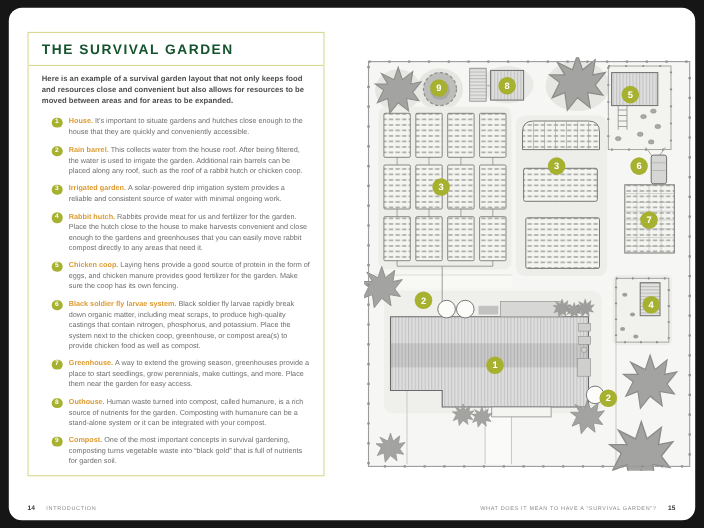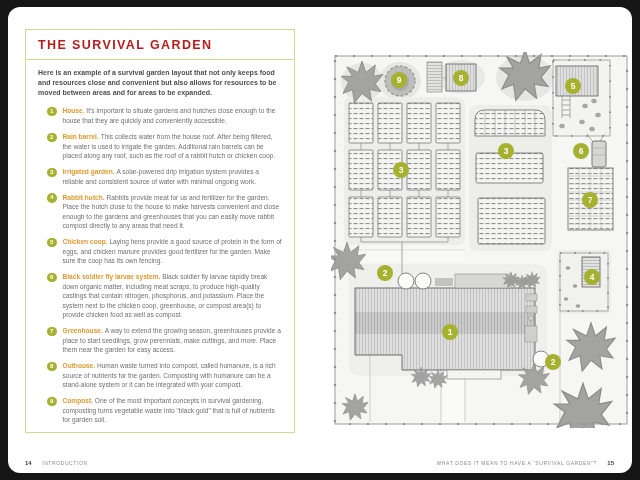--- a/index.html
+++ b/index.html
@@ -4,21 +4,21 @@
 <style>
   html,body{margin:0;padding:0;}
   body{width:640px;height:480px;background:#161616;position:relative;overflow:hidden;
        font-family:"Liberation Sans",sans-serif;}
   .spread{position:absolute;left:8px;top:7px;width:624px;height:466px;background:#ffffff;
           border-radius:12px;}
   
   .titlebox{position:absolute;left:17px;top:22px;width:270px;height:404px;
             border:1px solid #d6d890;box-sizing:border-box;overflow:hidden;}
   .title{display:block;padding:8px 12px 7px 12px;border-bottom:1px solid #d6d890;
-         font-size:12.5px;font-weight:bold;letter-spacing:1.4px;color:#b91c1c;}
+         font-size:12.5px;font-weight:bold;letter-spacing:1.4px;color:#14532d;}
   .content{padding:8px 12px 0 12px;}
   .intro{margin:0 0 8px 0;font-size:7px;font-weight:bold;color:#4f4f4f;line-height:1.45;width:242px;}
   .items{margin-left:9px;}
   .item{display:flex;gap:6px;margin-bottom:7px;}
   .num{flex:0 0 auto;width:9.5px;height:9.5px;border-radius:50%;background:#a6b12f;color:#fff;
        font-size:6px;font-weight:bold;line-height:9.5px;text-align:center;margin-top:0.5px;}
   .body{margin:0;font-size:6.6px;color:#707070;line-height:1.42;width:232px;}
   .t{color:#dd9a30;font-weight:bold;}
   
   .map{position:absolute;left:323px;top:45px;width:300px;height:376px;}

